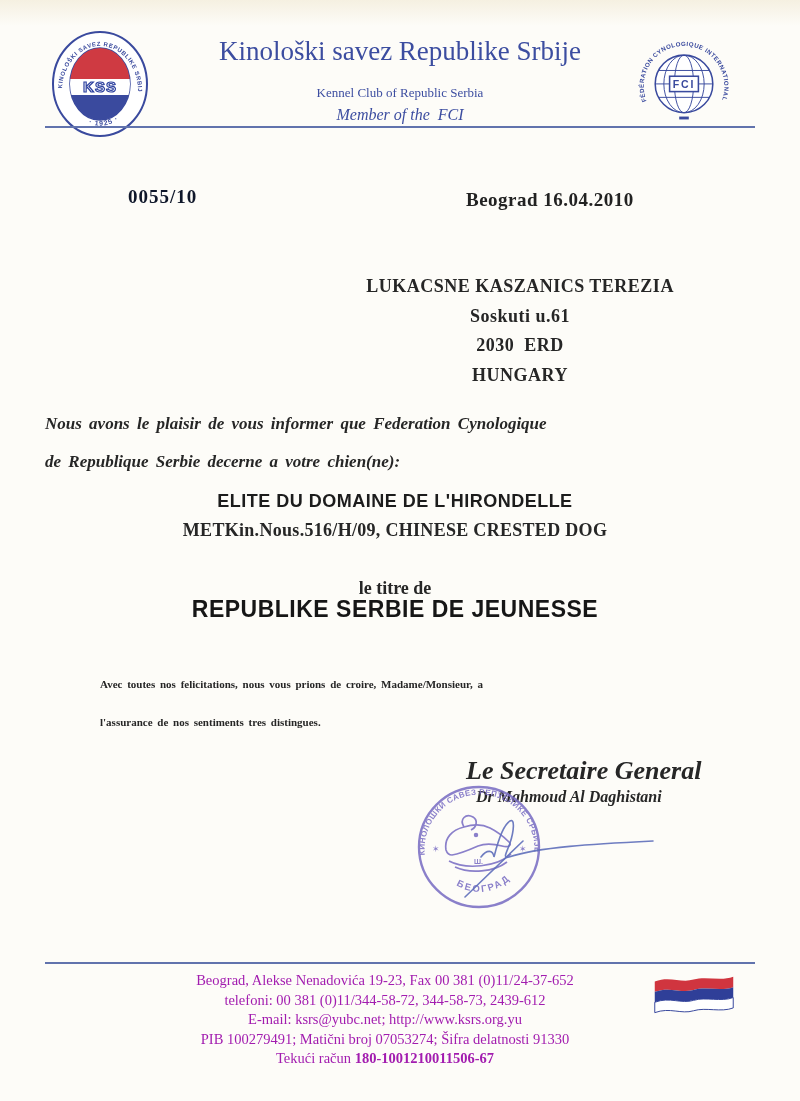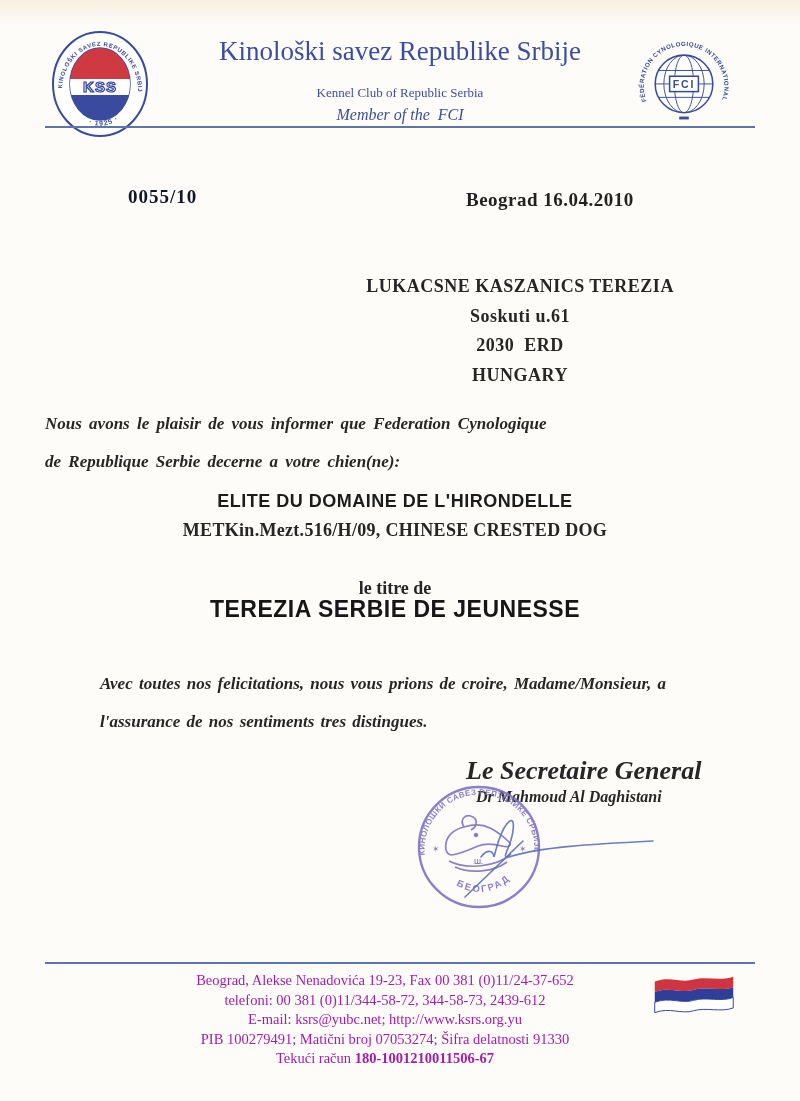--- a/index.html
+++ b/index.html
@@ -36,21 +36,21 @@
   .intro { left:45px; top:405px; width:700px; 
            font-size:17px; font-weight:bold; font-style:italic; line-height:37.5px; word-spacing:3px; }
   .line-center { left:40px; width:710px; text-align:center; }
   .dog-name { top:481px; font-family:"Liberation Sans", sans-serif; font-size:18px; font-weight:bold;
               letter-spacing:.5px; color:#1c1c1c;margin-top:10px; }
   .dog-reg { top:520px; font-size:18px; font-weight:bold; letter-spacing:.3px; }
   .titre { top:578px; font-size:18px; font-weight:bold; }
   .champion { top:596px; font-family:"Liberation Sans", sans-serif; font-size:23px; font-weight:bold;
               letter-spacing:.5px; color:#161616; }
   .closing { left:100px; top:665px; width:625px; text-align:left;
-             font-size:17px; font-weight:bold; font-style:italic; line-height:38px; word-spacing:2px; }
+             font-size:11px; font-weight:bold; line-height:38px; word-spacing:2px; }
 
   
   .sig-role { left:466px; top:756px; font-size:26px; font-weight:bold; font-style:italic;text-align:center; }
   .sig-name { left:476px; top:788px; font-size:16px; font-weight:bold; font-style:italic; }
   .stamp { left:412px; top:780px; }
   .signature { left:405px; top:795px; }
 
   
   .footer { left:0px; top:971px; width:770px; text-align:center; color:#a21caf; }
   .footer div { font-size:14.5px; line-height:19.5px; }
@@ -126,23 +126,23 @@
     <div>2030  ERD</div>
     <div>HUNGARY</div>
   </div>
 
   <div class="abs intro">
     <div>Nous avons le plaisir de vous informer que Federation Cynologique</div>
     <div>de Republique Serbie decerne a votre chien(ne):</div>
   </div>
 
   <div class="abs line-center dog-name">ELITE DU DOMAINE DE L'HIRONDELLE</div>
-  <div class="abs line-center dog-reg">METKin.Mezt.516/H/09, CHINESE CRESTED DOG</div>
+  <div class="abs line-center dog-reg">METKin.Nous.516/H/09, CHINESE CRESTED DOG</div>
   <div class="abs line-center titre">le titre de</div>
-  <div class="abs line-center champion">TEREZIA SERBIE DE JEUNESSE</div>
+  <div class="abs line-center champion">REPUBLIKE SERBIE DE JEUNESSE</div>
 
   <div class="abs closing">
     <div>Avec toutes nos felicitations, nous vous prions de croire, Madame/Monsieur, a</div>
     <div>l'assurance de nos sentiments tres distingues.</div>
   </div>
 
   <div class="abs sig-role">Le Secretaire General</div>
   <div class="abs sig-name">Dr Mahmoud Al Daghistani</div>
 
   <svg class="abs stamp" width="135" height="135" viewBox="0 0 135 135" opacity="0.88">

